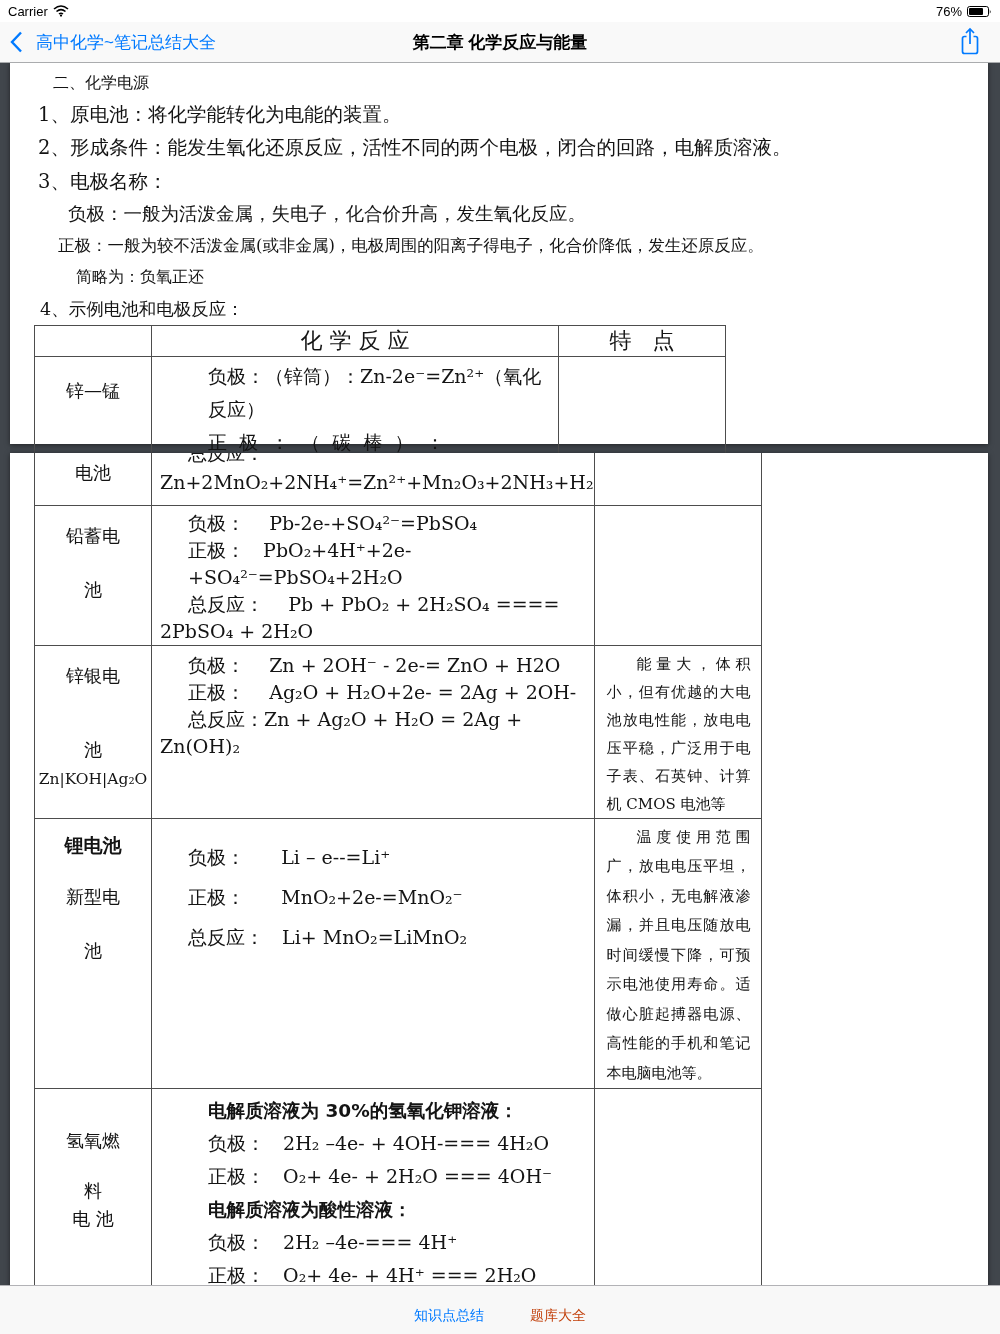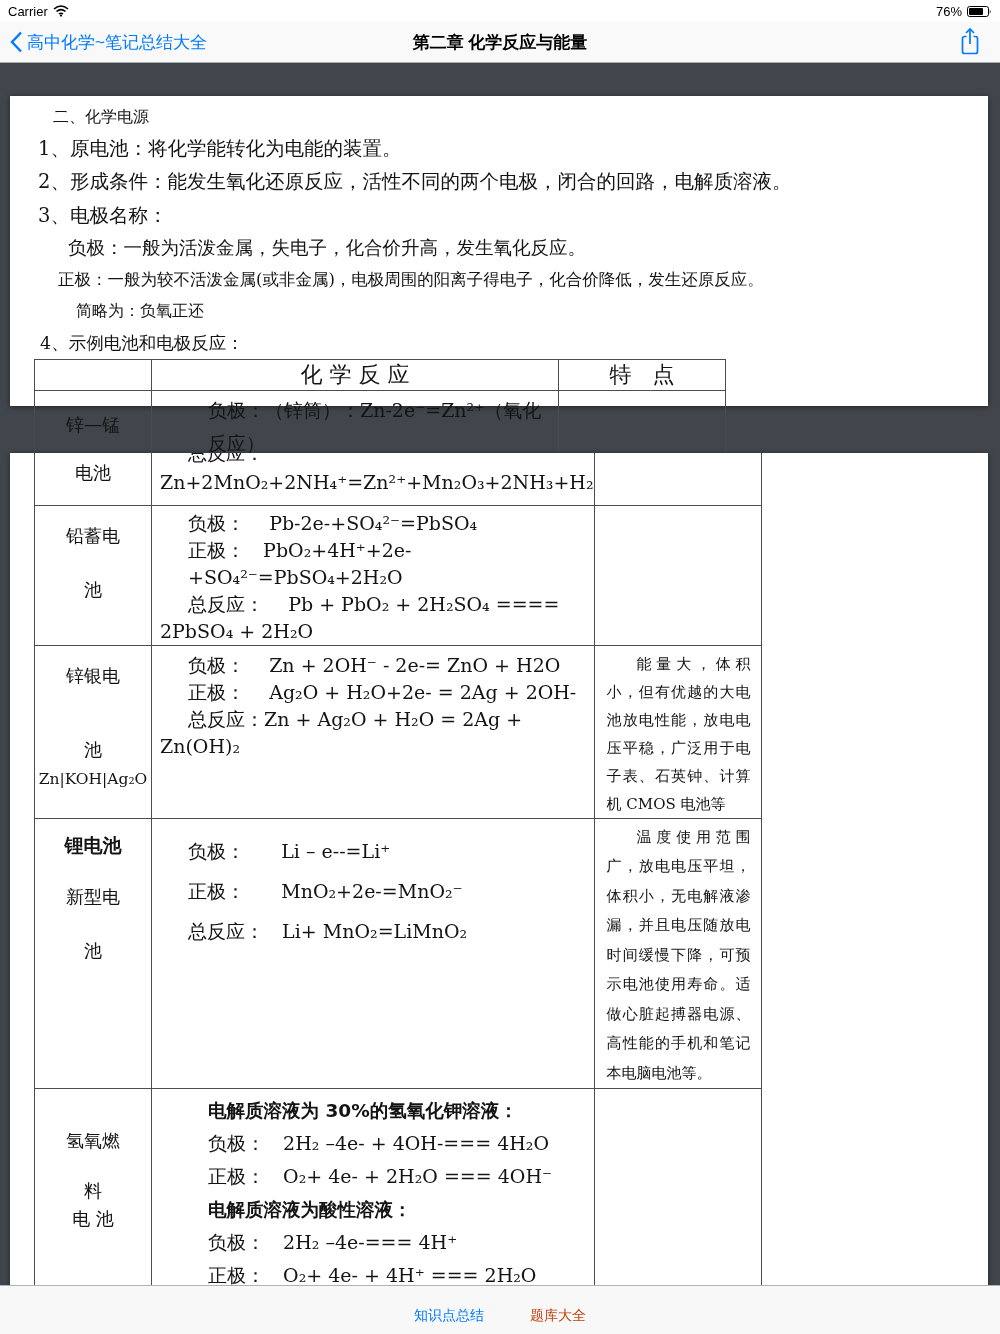--- a/index.html
+++ b/index.html
@@ -9,29 +9,29 @@
   .statusbar{position:absolute;top:0;left:0;right:0;height:22px;background:#fff;
              display:flex;align-items:center;justify-content:space-between;
              padding:0 8px;box-sizing:border-box;font-size:13px;color:#000;z-index:30;}
   .sb-left,.sb-right{display:flex;align-items:center;gap:5px;}
   .sb-time{position:absolute;left:0;right:0;text-align:center;font-weight:600;}
   .batt{display:inline-block;}
   
   .navbar{position:absolute;top:22px;left:0;right:0;height:40px;background:#f9f9f9;
           border-bottom:1px solid #aaacae;z-index:30;}
   .nav-back{position:absolute;left:10px;top:0;height:40px;display:flex;align-items:center;
-            gap:4px;color:#007aff;font-size:17px;cursor:pointer;}
+            gap:13px;color:#007aff;font-size:17px;cursor:pointer;}
   .nav-title{position:absolute;left:0;right:0;top:0;height:40px;display:flex;align-items:center;
              justify-content:center;font-size:17px;font-weight:700;color:#000;}
   .nav-share{position:absolute;right:18px;top:5px;cursor:pointer;}
   
   .canvas{position:absolute;top:62px;left:0;right:0;bottom:49px;background:#41464c;overflow:hidden;}
   .page{position:absolute;left:10px;width:978px;background:#fff;box-shadow:0 1px 5px rgba(0,0,0,.5);
         font-family:"DejaVu Serif","Liberation Serif",serif;color:#141414;}
-  .p1{top:0;height:310px;margin-top:34px;}
+  .p1{top:0;height:382px;}
   .p2{top:391px;height:960px;}
   .tl{position:absolute;white-space:pre-wrap;}
   .t1{left:43px;top:11px;font-size:16px;}
   .t2{left:28px;top:39px;font-size:19.5px;}
   .t3{left:28px;top:72px;font-size:19.5px;}
   .t4{left:28px;top:106px;font-size:19.5px;}
   .t5{left:58px;top:139px;font-size:18.5px;}
   .t6{left:48px;top:173px;font-size:16.5px;}
   .t7{left:66px;top:205px;font-size:16px;}
   .t8{left:30px;top:235px;font-size:17.5px;}
@@ -204,21 +204,21 @@
           </td>
         </tr>
 
         <tr style="height:213px;">
           <td class="lblcell">
             <span class="lbl bold" style="top:14px;">锂电池</span>
             <span class="lbl" style="top:66px;">新型电</span>
             <span class="lbl" style="top:120px;">池</span>
           </td>
           <td>
-            <div class="cw" style="padding-top:12px;">
+            <div class="cw" style="padding-top:18px;">
               <div class="line lh40 ind">负极：      Li – e--=Li⁺</div>
               <div class="line lh40 ind">正极：      MnO₂+2e-=MnO₂⁻</div>
               <div class="line lh40 ind">总反应：   Li+ MnO₂=LiMnO₂</div>
             </div>
           </td>
           <td>
             <div class="feat feat2">温度使用范围广，放电电压平坦，体积小，无电解液渗漏，并且电压随放电时间缓慢下降，可预示电池使用寿命。适做心脏起搏器电源、高性能的手机和笔记本电脑电池等。</div>
           </td>
         </tr>
 

